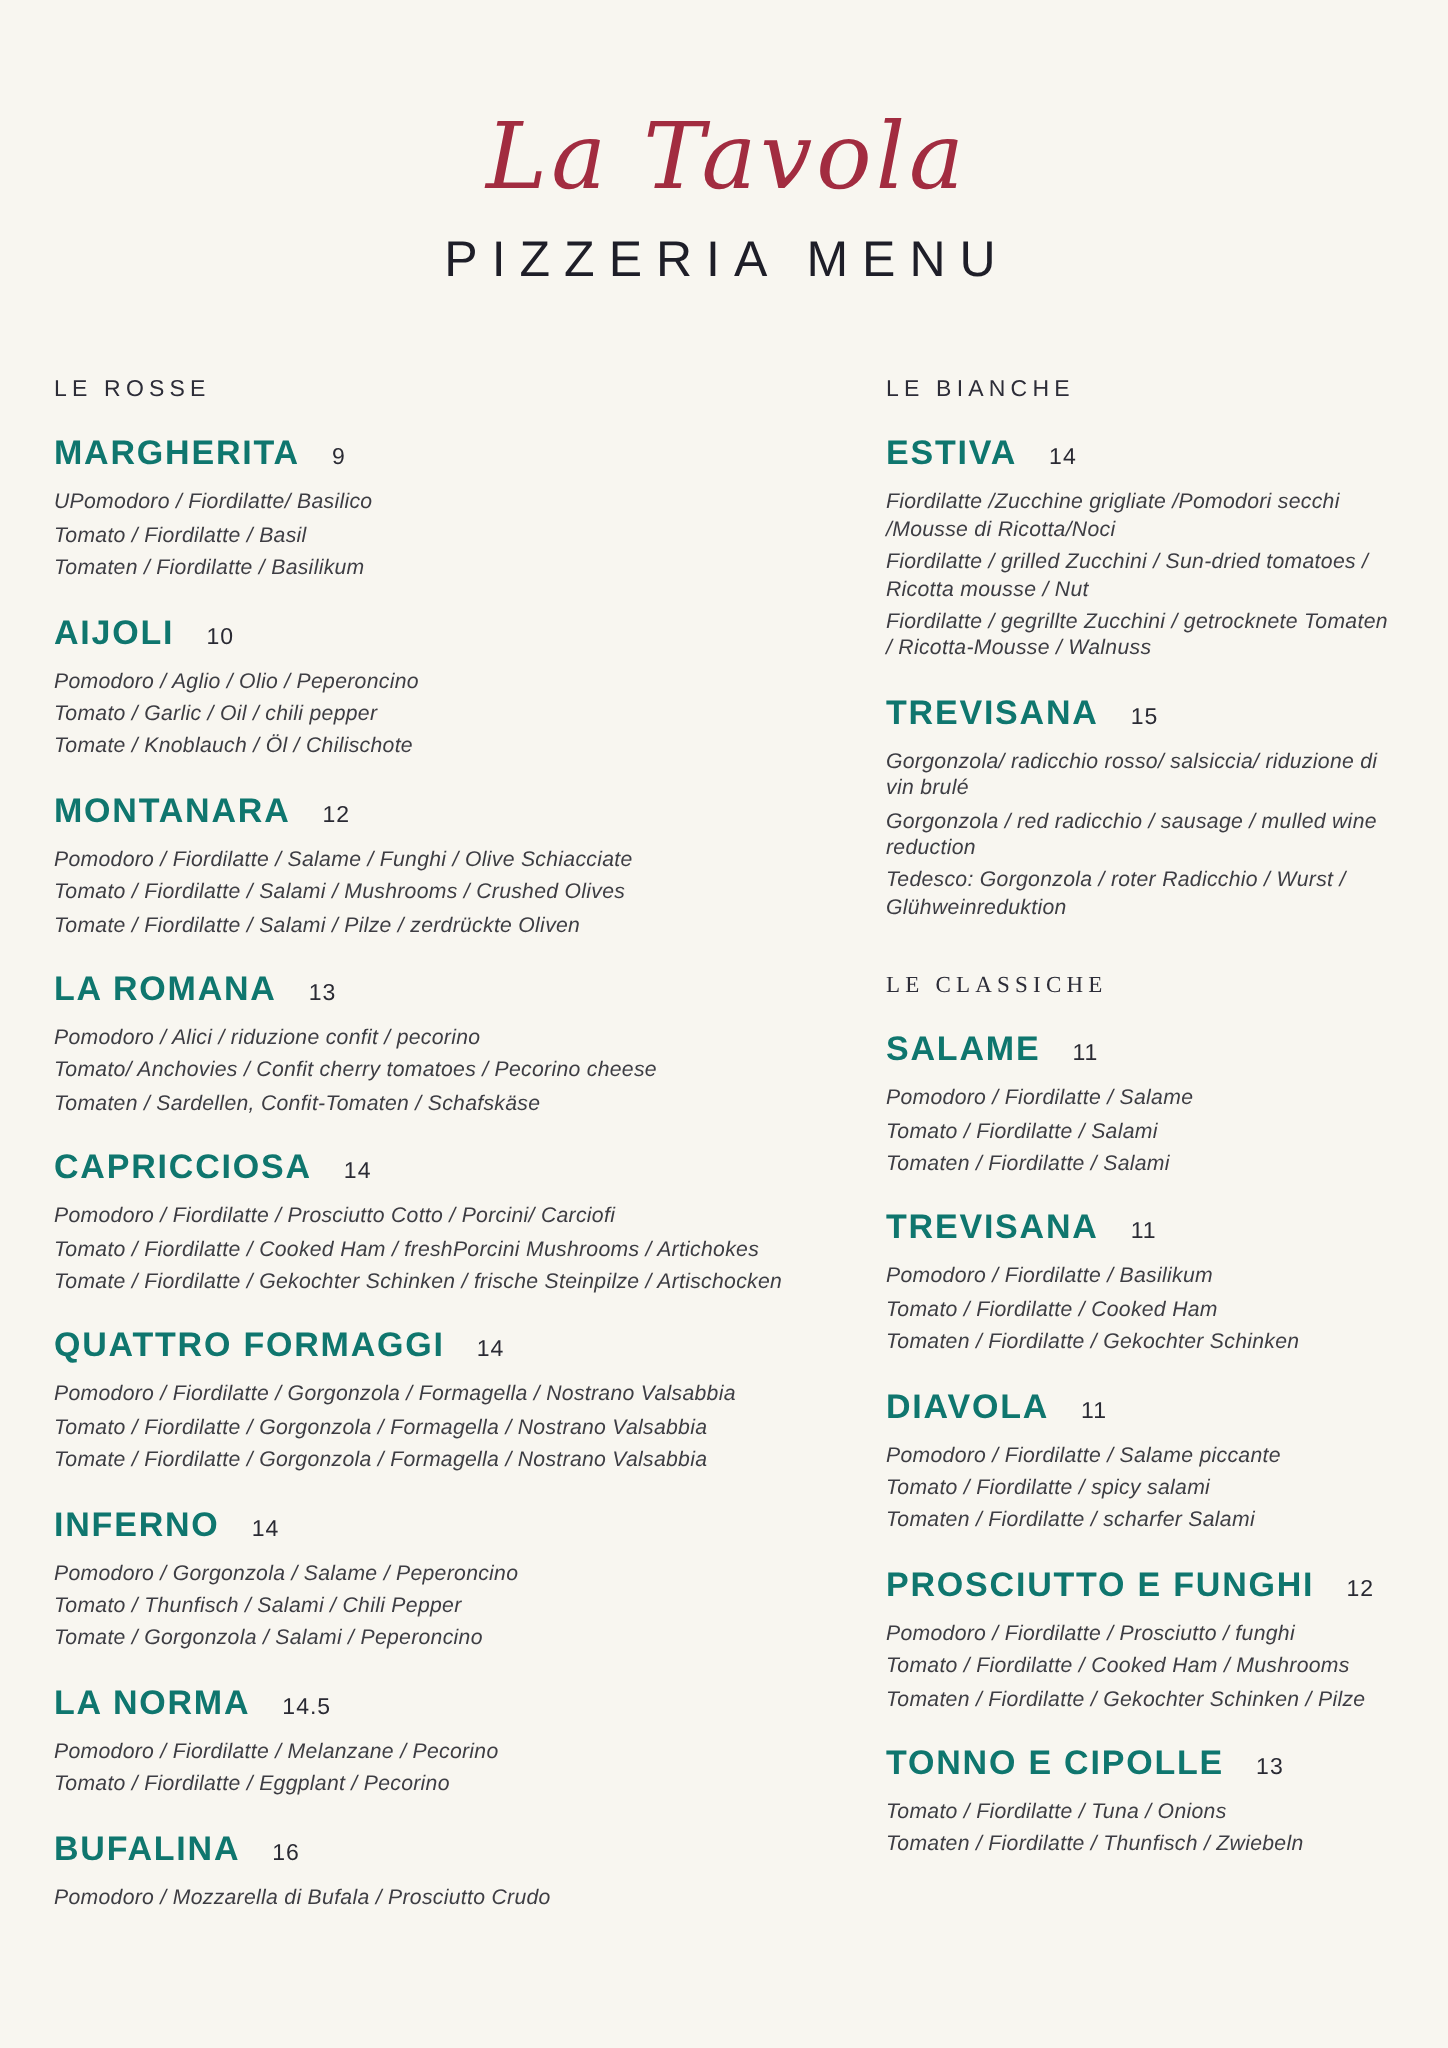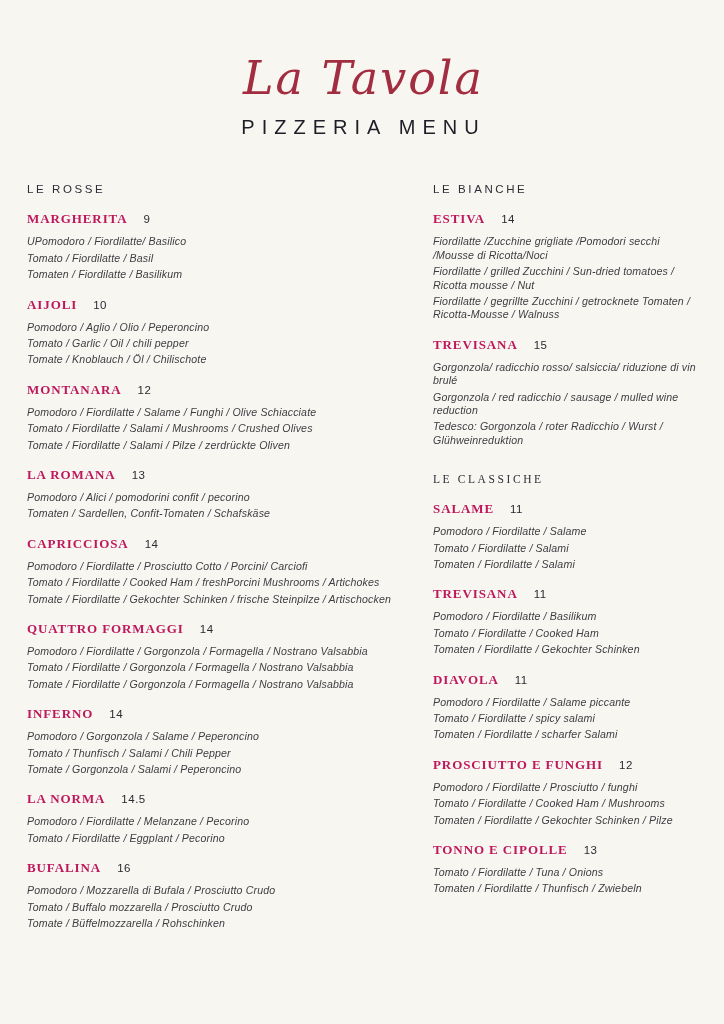--- a/index.html
+++ b/index.html
@@ -25,28 +25,28 @@
   .script-title {
     font-family: "DejaVu Serif", "Liberation Serif", serif;
     font-style: italic;
     font-size: 46px;
     line-height: 1.05;
     color: #a22c40;
     letter-spacing: 2px;
   }
   .subtitle {
     margin-top: 14px;
-    font-size: 20px;
+    font-size: 25px;
     letter-spacing: 7px;
     color: #1e1e28;
     font-weight: normal;
   }
   .columns {
     display: flex;
-    gap: 34px;
+    gap: 44px;
     align-items: flex-start;
   }
   .col { box-sizing: border-box; }
   .col-left  { flex: 0 0 372px; }
   .col-right { flex: 1 1 auto; }
   .section-heading {
     font-size: 11.5px;
     font-weight: normal;
     letter-spacing: 2.6px;
     color: #2d2d38;
@@ -55,24 +55,23 @@
   .section-heading + .menu-item { margin-top: 0; }
   .menu-item { margin: 0 0 15px 0; }
   .menu-item:last-child { margin-bottom: 22px; }
   .item-head {
     display: flex;
     align-items: baseline;
     margin-bottom: 8px;
   }
   .item-name {
     font-weight: bold;
-    font-size: 13px;
+    font-size: 17px;
     letter-spacing: 0.9px;
-    color: #be185d;
-    font-family: Liberation Serif, serif;
+    color: #0f766e;
   }
   .item-price {
     margin-left: 16px;
     font-size: 11.5px;
     letter-spacing: 0.5px;
     color: #2a2a33;
     font-weight: normal;
   }
   .item-line {
     margin: 0 0 3px 0;
@@ -122,21 +121,22 @@
           </div>
           <p class="item-line">Pomodoro / Fiordilatte / Salame / Funghi / Olive Schiacciate</p>
           <p class="item-line">Tomato / Fiordilatte / Salami / Mushrooms / Crushed Olives</p>
           <p class="item-line">Tomate / Fiordilatte / Salami / Pilze / zerdrückte Oliven</p>
         </article>
         <article class="menu-item">
           <div class="item-head">
             <span class="item-name">LA ROMANA</span>
             <span class="item-price">13</span>
           </div>
-          <p class="item-line">Pomodoro / Alici / pomodorini confit / pecorino</p>
+          <p class="item-line">Pomodoro / Alici / riduzione confit / pecorino</p>
+          <p class="item-line">Tomato/ Anchovies / Confit cherry tomatoes / Pecorino cheese</p>
           <p class="item-line">Tomaten / Sardellen, Confit-Tomaten / Schafskäse</p>
         </article>
         <article class="menu-item">
           <div class="item-head">
             <span class="item-name">CAPRICCIOSA</span>
             <span class="item-price">14</span>
           </div>
           <p class="item-line">Pomodoro / Fiordilatte / Prosciutto Cotto / Porcini/ Carciofi</p>
           <p class="item-line">Tomato / Fiordilatte / Cooked Ham / freshPorcini Mushrooms / Artichokes</p>
           <p class="item-line">Tomate / Fiordilatte / Gekochter Schinken / frische Steinpilze / Artischocken</p>

